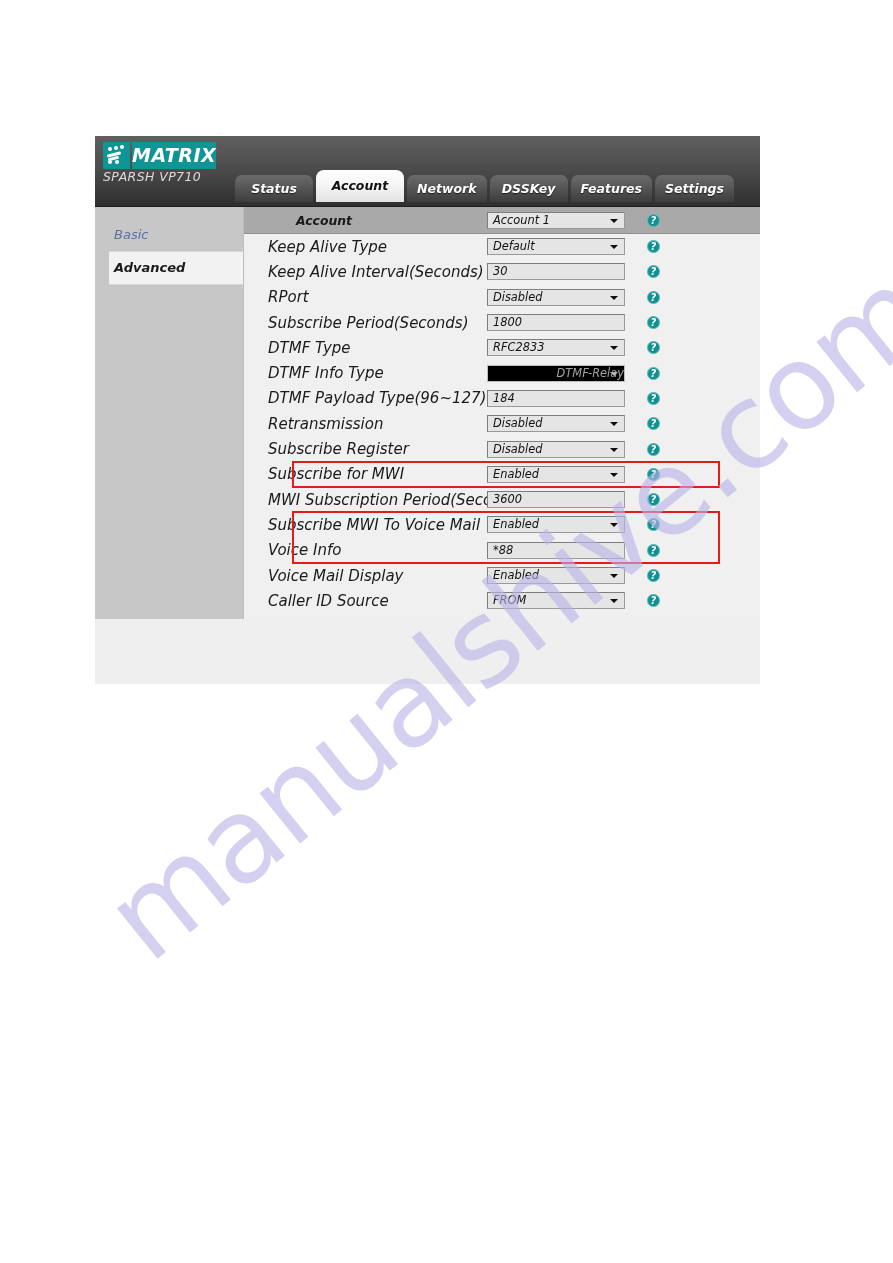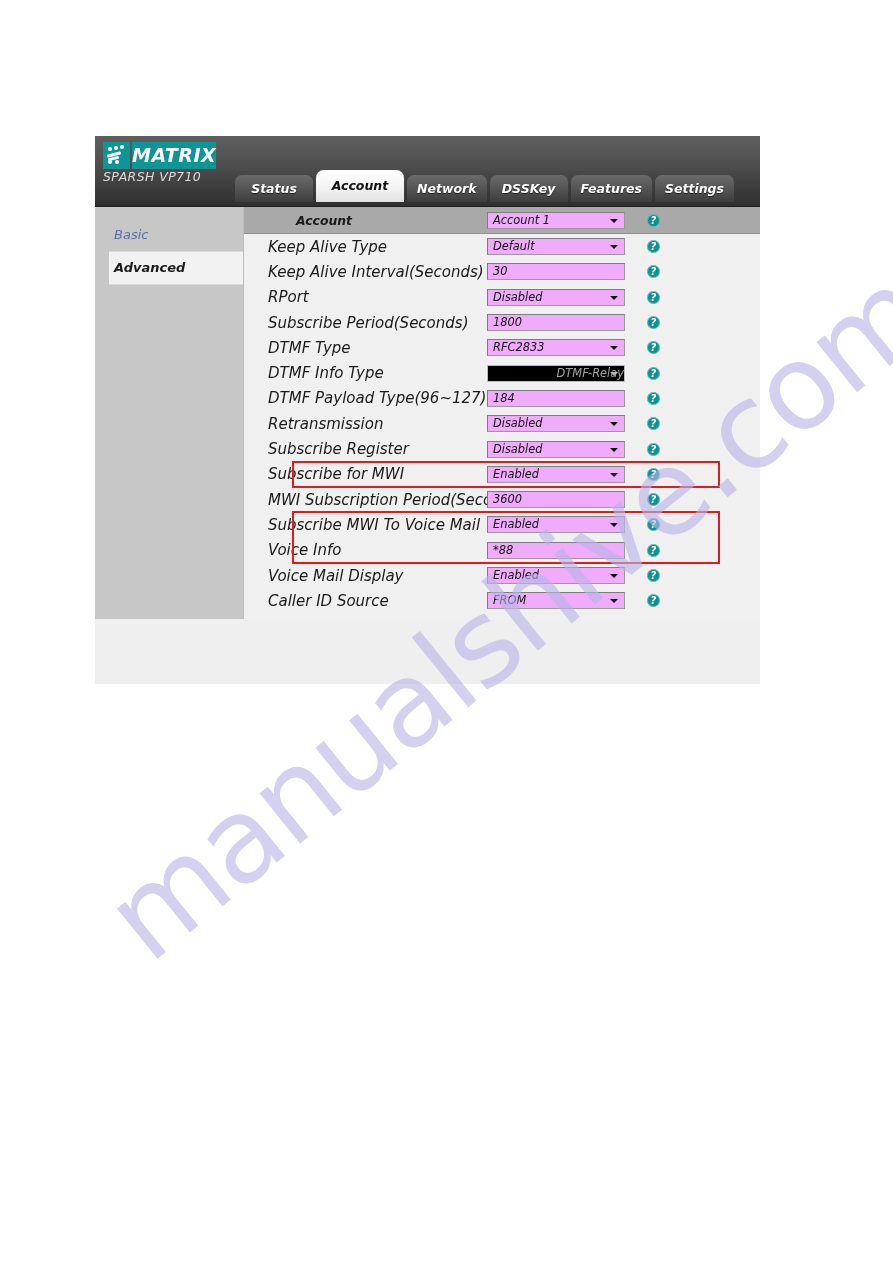--- a/index.html
+++ b/index.html
@@ -214,21 +214,21 @@
   }
   .row.header .row-label {
     font-weight: 700;
     font-size: 12.4px;
     padding-left: 52px;
   }
   .field {
     width: 138px;
     flex: 0 0 138px;
     height: 17px;
-    background: #f0abfc;
+    background: #e5e5e5;
     border: 1px solid #9a9a9a;
     border-top-color: #7d7d7d;
     border-left-color: #7d7d7d;
     box-sizing: border-box;
     position: relative;
     font-size: 11.4px;
     color: #111111;
     font-family: "DejaVu Sans", sans-serif;
     line-height: 15px;
     padding-left: 5px;

